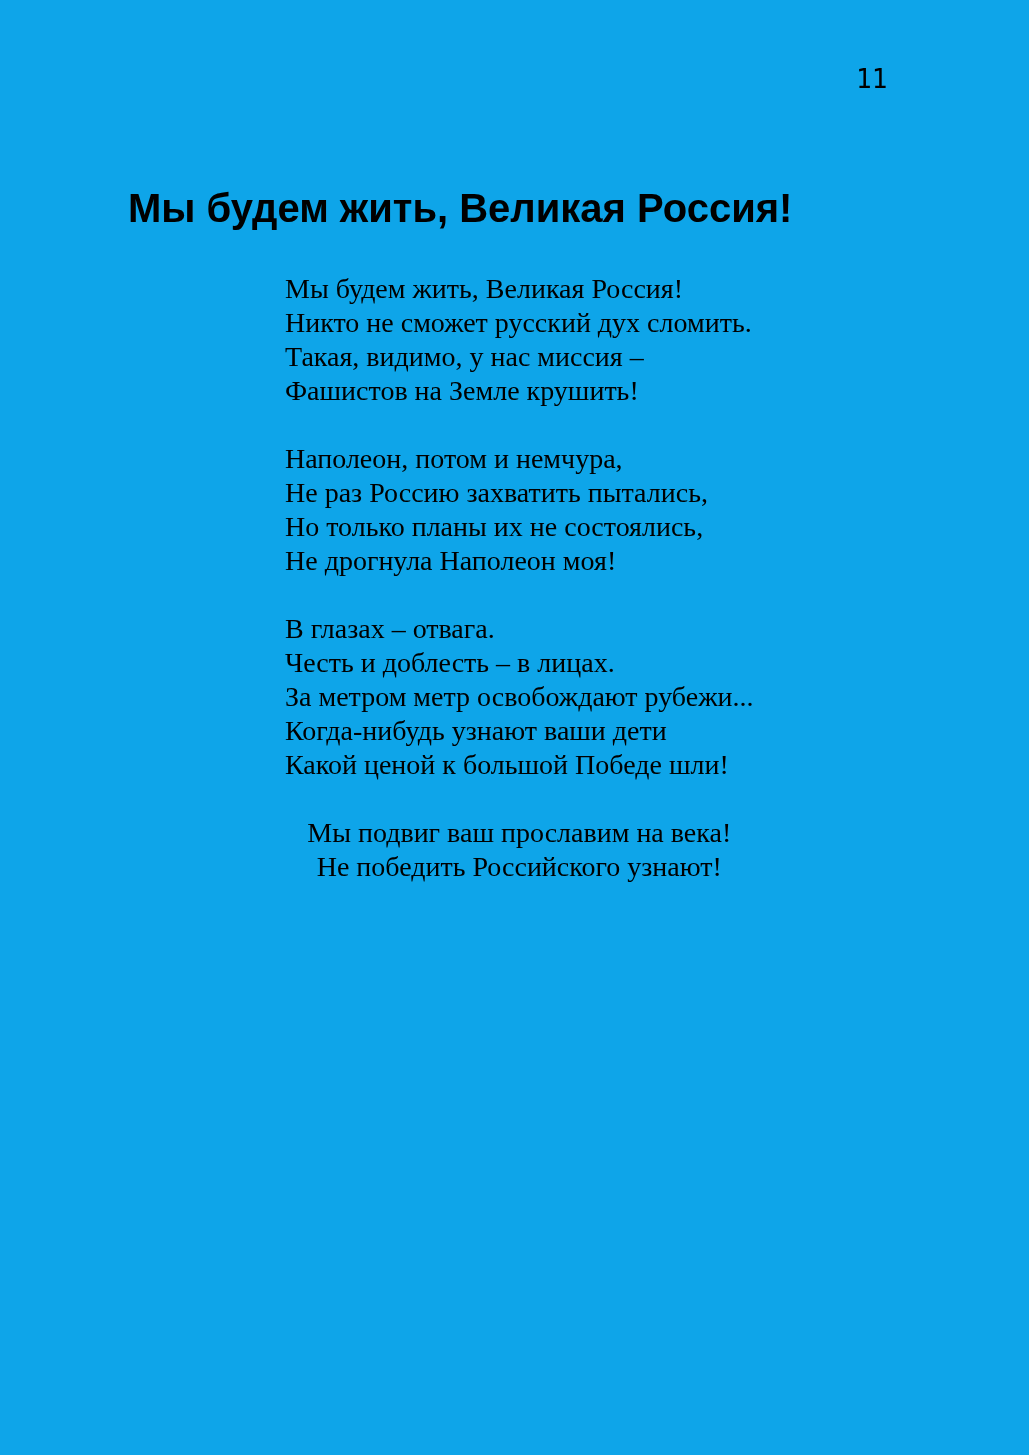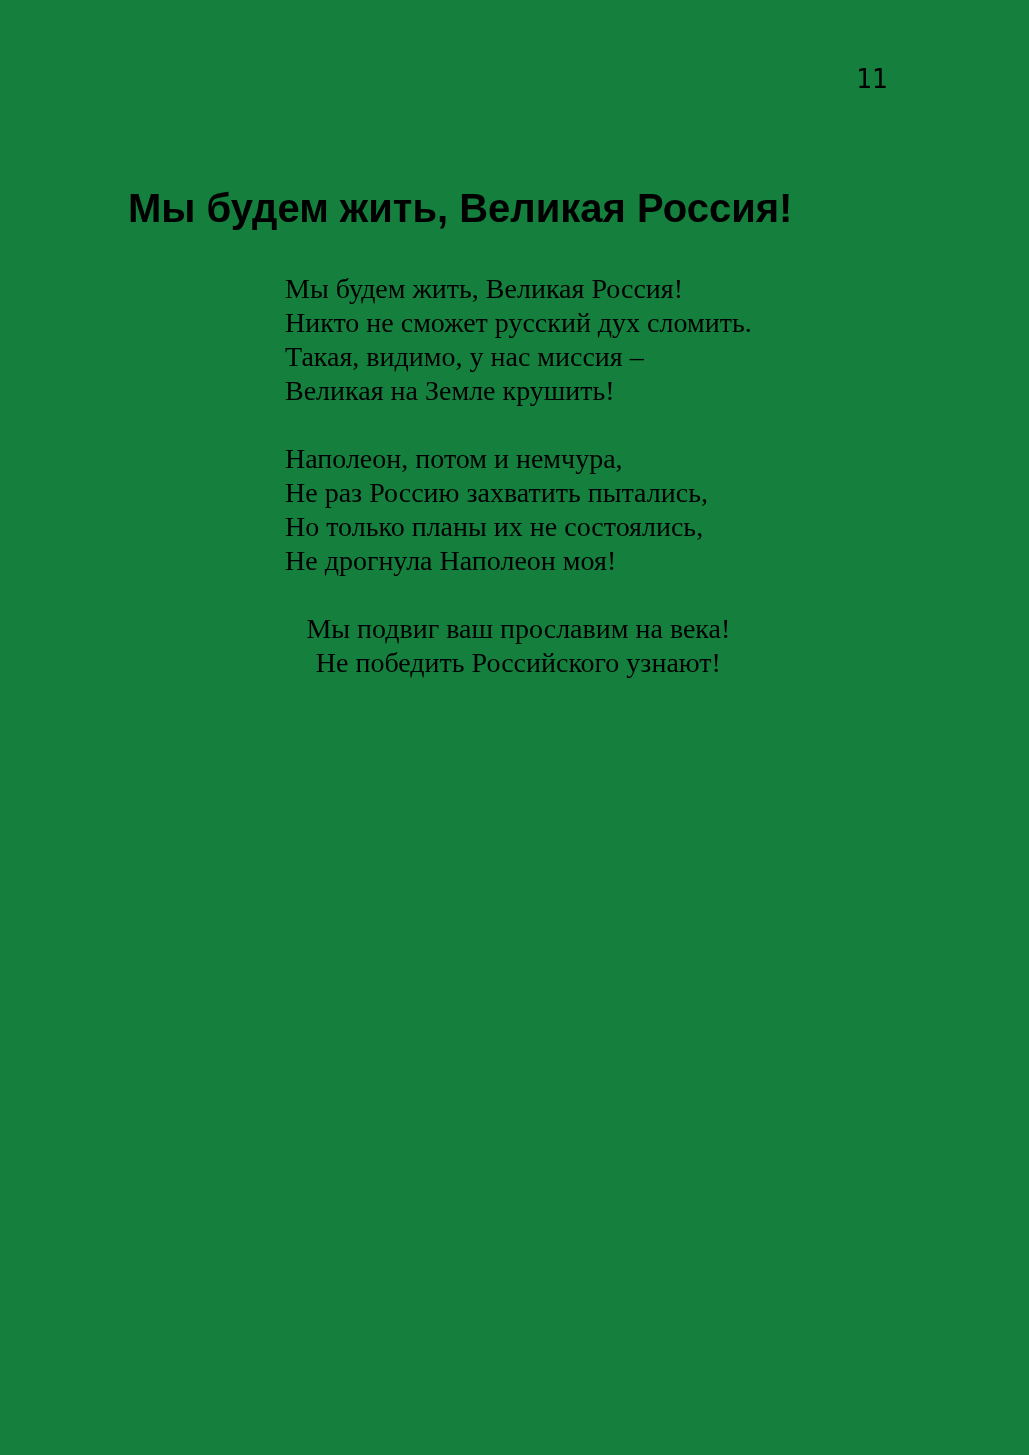--- a/index.html
+++ b/index.html
@@ -4,21 +4,21 @@
 <style>
   html, body {
     margin: 0;
     padding: 0;
     background: #ffffff;
   }
   .page {
     position: relative;
     width: 1029px;
     height: 1455px;
-    background: #15803d;
+    background: #0ea5e9;
     color: #000000;
     overflow: hidden;
   }
   .page-number {
     position: absolute;
     top: 64px;
     left: 856px;
     font-family: "DejaVu Sans Mono", "Liberation Mono", monospace;
     font-size: 26px;
     line-height: 1.2;
@@ -64,26 +64,33 @@
 <div class="page">
   <div class="page-number">11</div>
 
   <h1 class="title">Мы будем жить, Великая Россия!</h1>
 
   <div class="poem">
       <div class="stanza">
         <p class="poem-line">Мы будем жить, Великая Россия!</p>
         <p class="poem-line">Никто не сможет русский дух сломить.</p>
         <p class="poem-line">Такая, видимо, у нас миссия –</p>
-        <p class="poem-line">Великая на Земле крушить!</p>
+        <p class="poem-line">Фашистов на Земле крушить!</p>
       </div>
       <div class="stanza">
         <p class="poem-line">Наполеон, потом и немчура,</p>
         <p class="poem-line">Не раз Россию захватить пытались,</p>
         <p class="poem-line">Но только планы их не состоялись,</p>
         <p class="poem-line">Не дрогнула Наполеон моя!</p>
+      </div>
+      <div class="stanza">
+        <p class="poem-line">В глазах – отвага.</p>
+        <p class="poem-line">Честь и доблесть – в лицах.</p>
+        <p class="poem-line">За метром метр освобождают рубежи...</p>
+        <p class="poem-line">Когда-нибудь узнают ваши дети</p>
+        <p class="poem-line">Какой ценой к большой Победе шли!</p>
       </div>
       <div class="stanza">
         <p class="poem-line">Мы подвиг ваш прославим на века!</p>
         <p class="poem-line">Не победить Российского узнают!</p>
       </div>
     </div>
 </div>
 
 </body></html>

